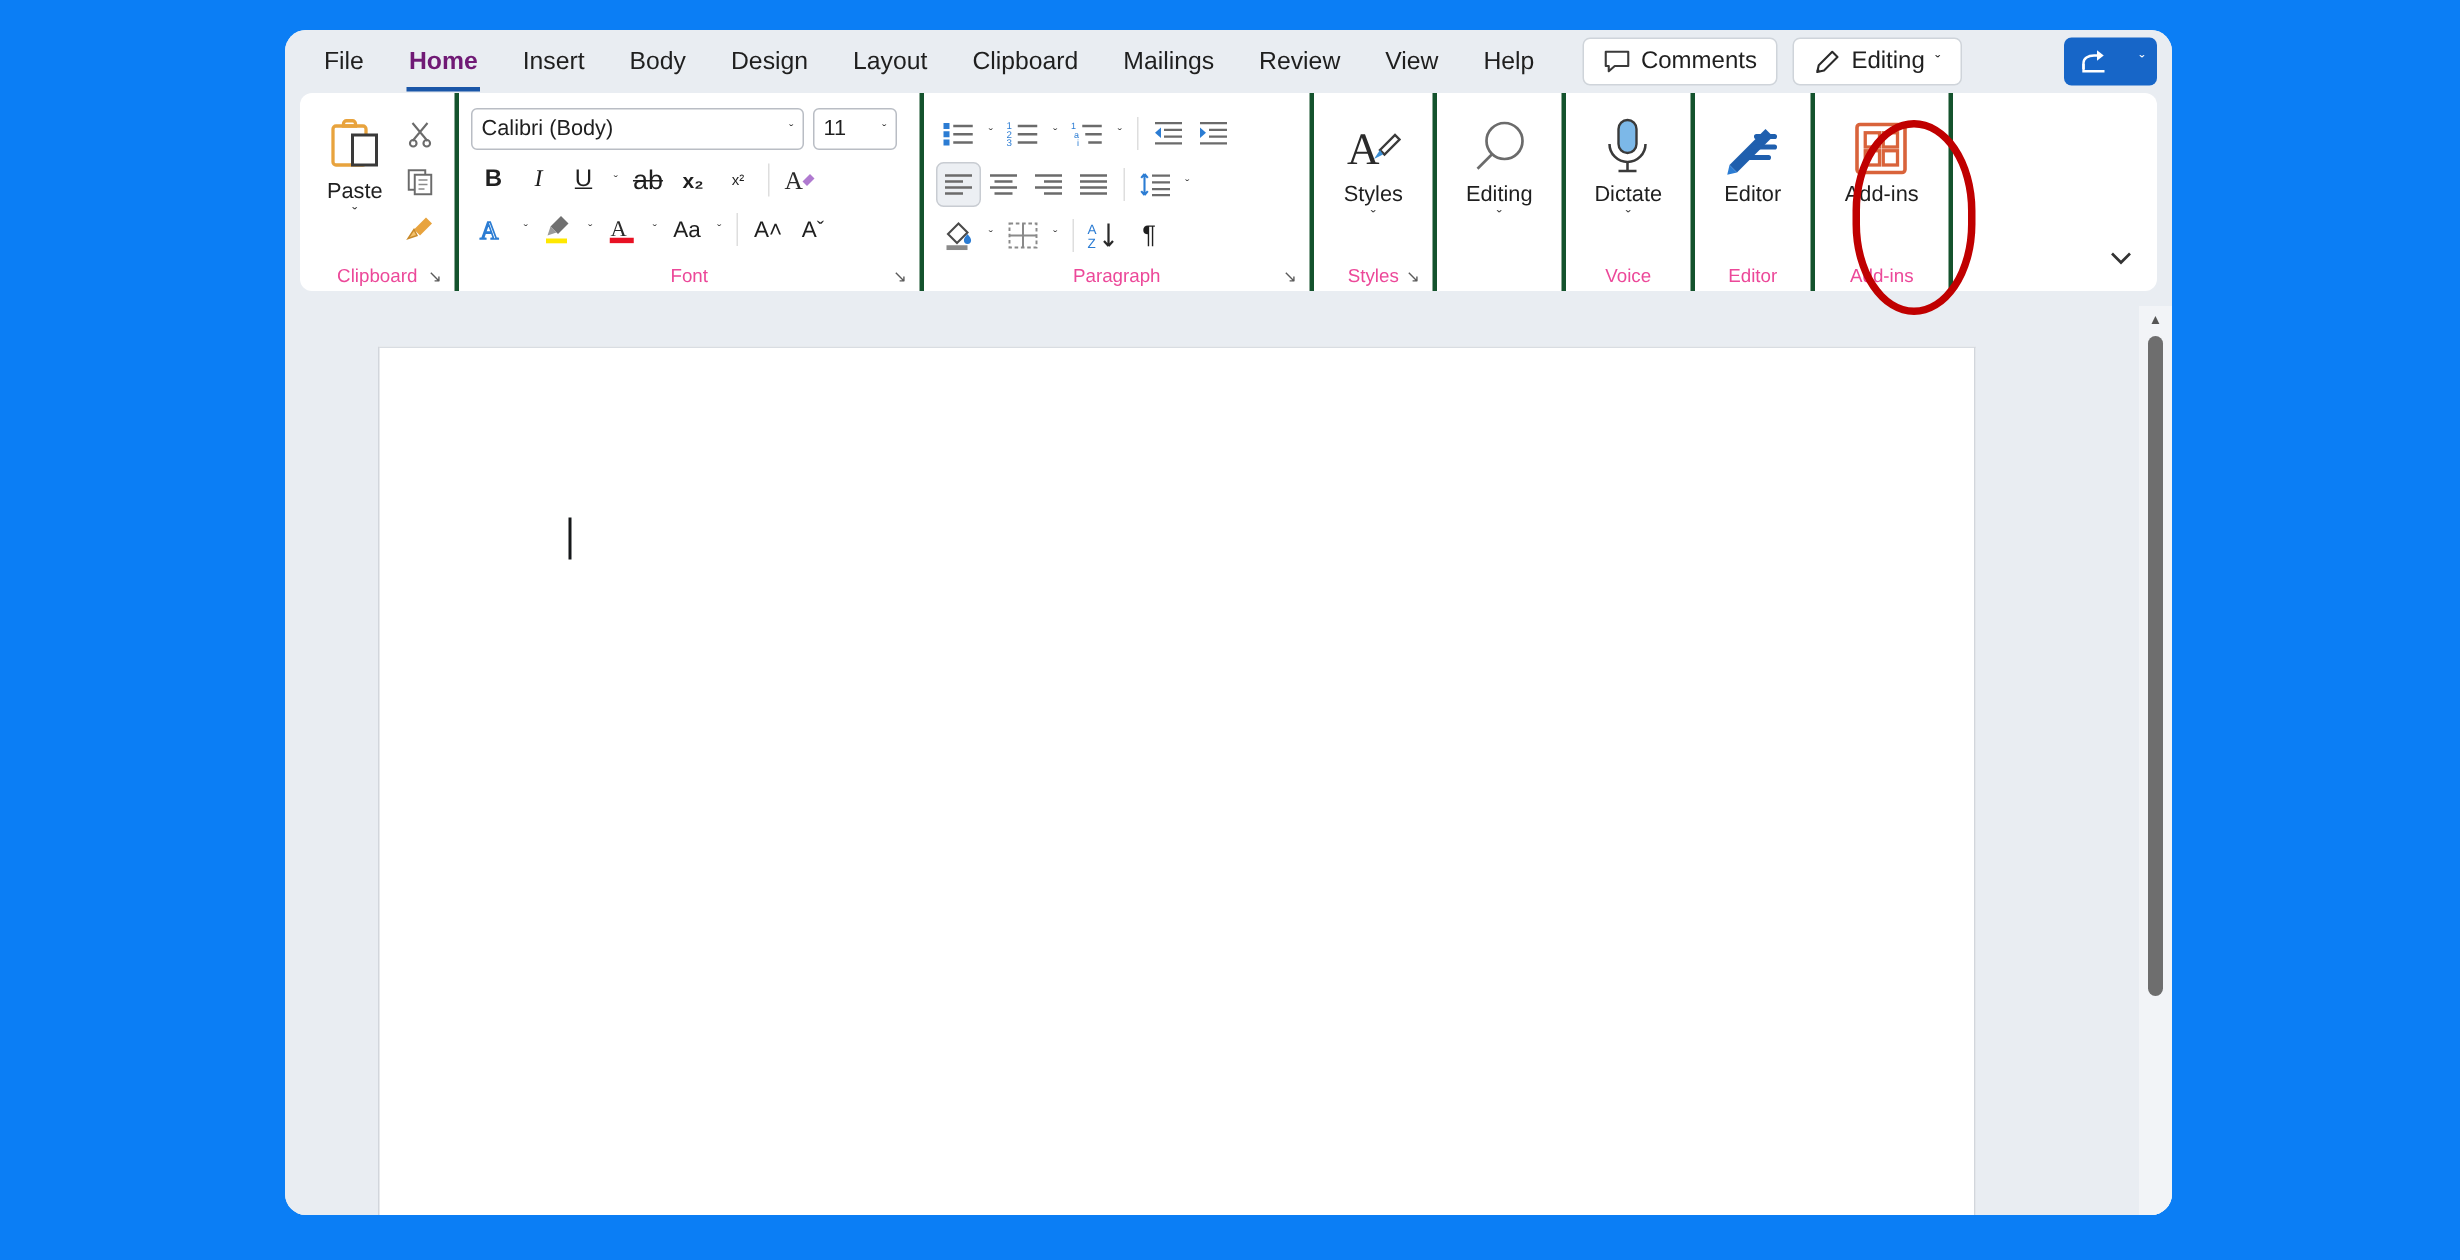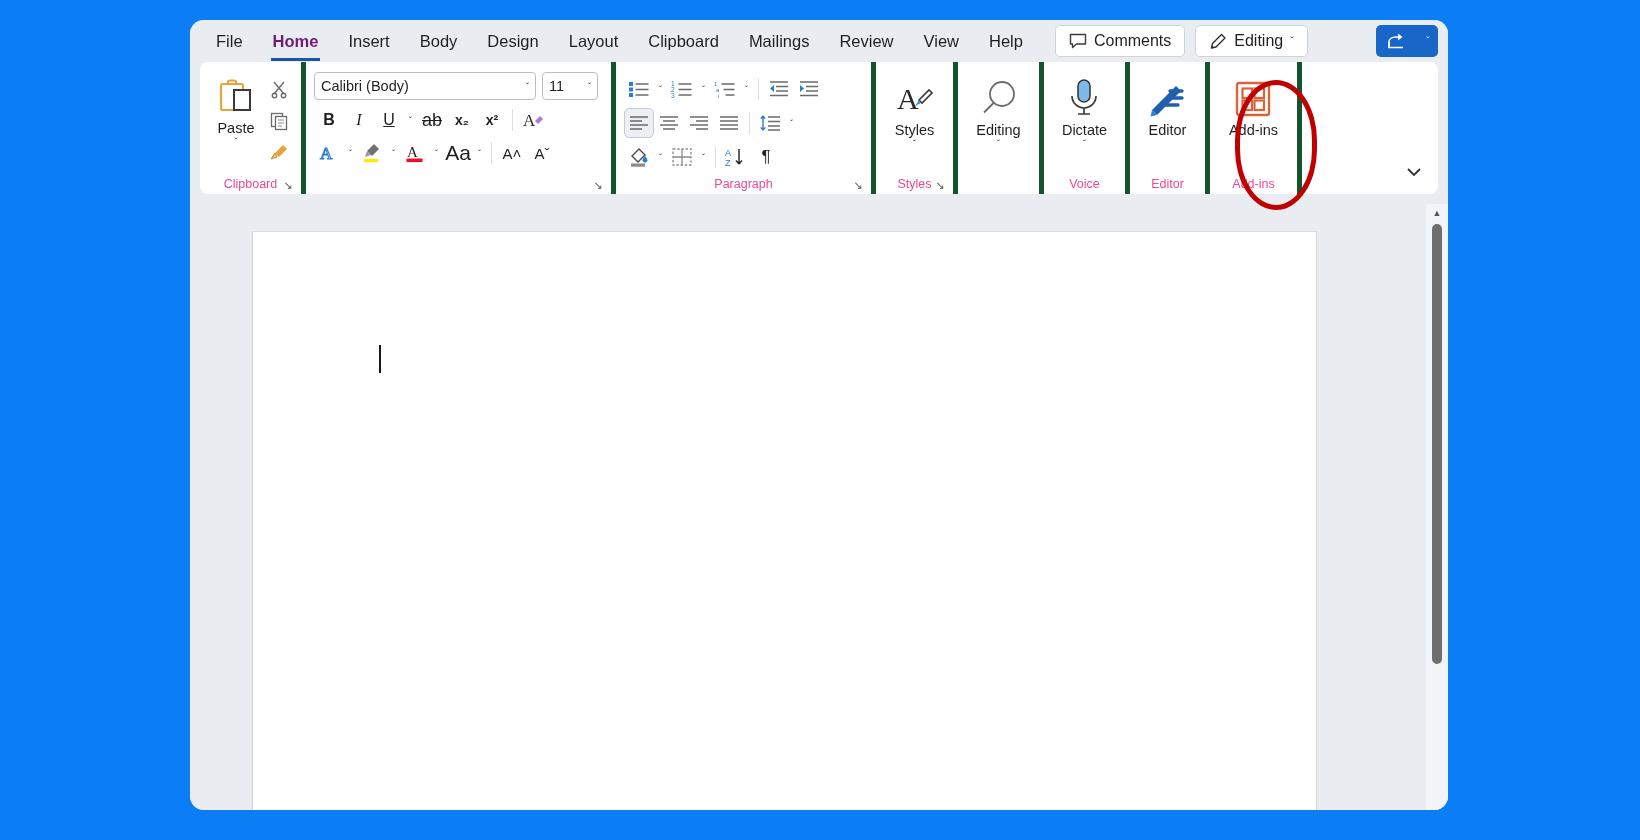--- a/index.html
+++ b/index.html
@@ -90,21 +90,21 @@
     background: #ffffff;
     border-radius: 8px;
     display: flex;
     align-items: stretch;
   }
   .group {
     position: relative;
     display: flex;
     flex-direction: column;
     padding: 6px 0 0 0;
-    border-right: 5px solid #14532d;
+    border-right: 3px solid #14532d;
   }
   .group:last-child { border-right: none; }
   .group-body { flex: 1; display: flex; padding: 0 8px; }
   .group-label {
     height: 20px;
     font-size: 12.5px;
     color: #ec4899;
     text-align: center;
     line-height: 20px;
   }
@@ -314,21 +314,21 @@
             <span class="cv">ˇ</span>
           </div>
         </div>
         <div class="row">
           <div class="sbtn" style="font-weight:bold">B</div>
           <div class="sbtn" style="font-style:italic;font-family:'Liberation Serif',serif">I</div>
           <div class="sbtn" style="text-decoration:underline">U</div>
           <div class="caret">ˇ</div>
           <div class="sbtn" style="text-decoration:line-through;font-size:18px">ab</div>
           <div class="sbtn" style="font-weight:bold;font-size:14px">x₂</div>
-          <div class="sbtn" style="font-weight:bold;font-size:14px">x²</div>
+          <div class="sbtn" style="font-weight:normal;font-size:10px">x²</div>
           <div class="vdiv"></div>
           <div class="sbtn">
             <svg width="22" height="22" viewBox="0 0 22 22">
                 <text x="1" y="17" font-family="Liberation Serif, serif" font-size="17" fill="#2a2a2a">A</text>
                 <path d="M13 12l5-5 3 3-5 5z" fill="#b07ad0"></path>
               </svg>
           </div>
         </div>
         <div class="row" style="margin-top:3px">
           <div class="sbtn">
@@ -345,27 +345,28 @@
               </svg>
           </div>
           <div class="caret">ˇ</div>
           <div class="sbtn">
             <svg width="22" height="22" viewBox="0 0 22 22">
                 <text x="3" y="15" font-family="Liberation Serif, serif" font-size="15" fill="#2a2a2a">A</text>
                 <rect x="2.5" y="16.5" width="16" height="3.6" fill="#e81123"></rect>
               </svg>
           </div>
           <div class="caret">ˇ</div>
-          <div class="sbtn" style="font-size:21px">Aa</div>
+          <div class="sbtn" style="font-size:15px">Aa</div>
           <div class="caret">ˇ</div>
           <div class="vdiv"></div>
           <div class="sbtn" style="font-size:15px">A˄</div>
           <div class="sbtn" style="font-size:15px">Aˇ</div>
         </div>
       </div>
+      <div class="group-label">Font</div>
       <div class="dialog-launcher">↘</div>
     </div>
 
     <div class="group" style="width:260px">
       <div class="group-body" style="flex-direction:column;padding-top:6px">
         <div class="row">
           <div class="sbtn">
             <svg width="22" height="18" viewBox="0 0 22 18">
                 <rect x="1" y="2" width="4" height="4" fill="#2b7cd3"></rect>
                 <rect x="1" y="7.5" width="4" height="4" fill="#2b7cd3"></rect>

